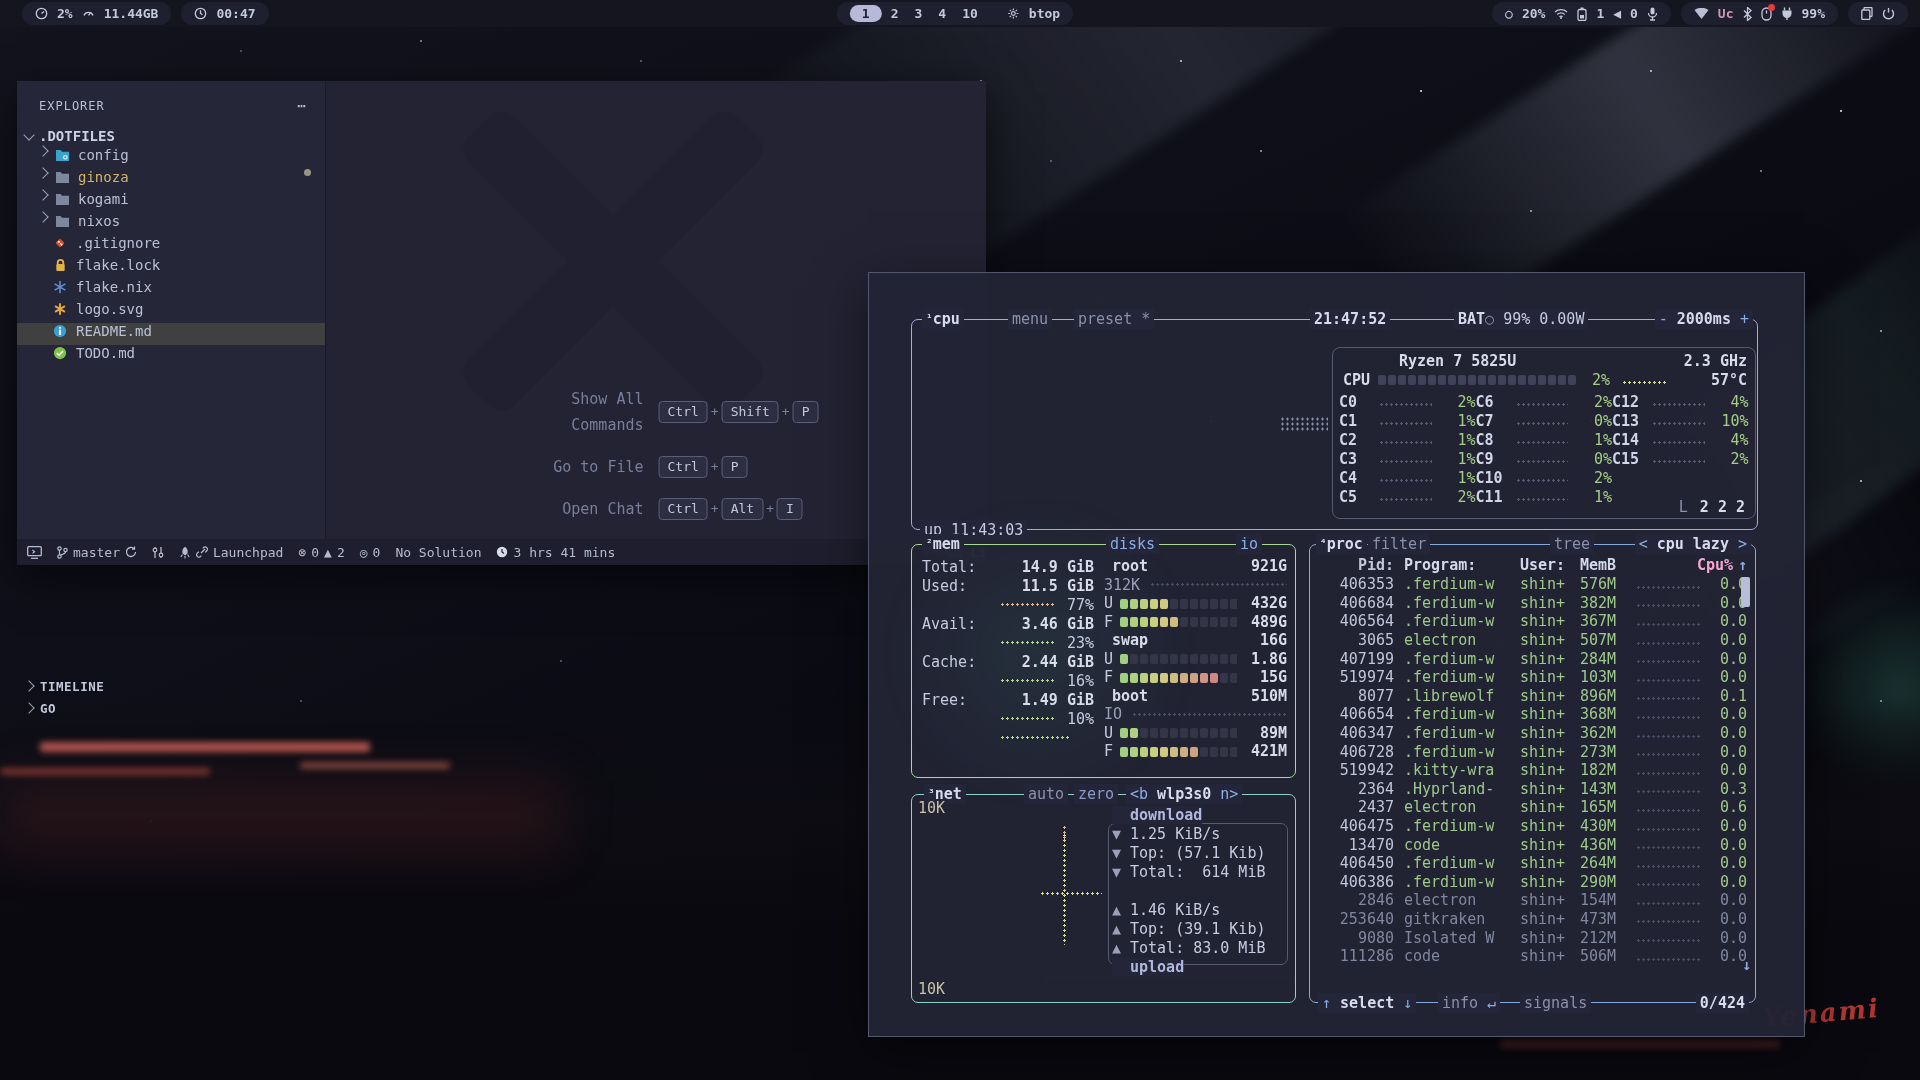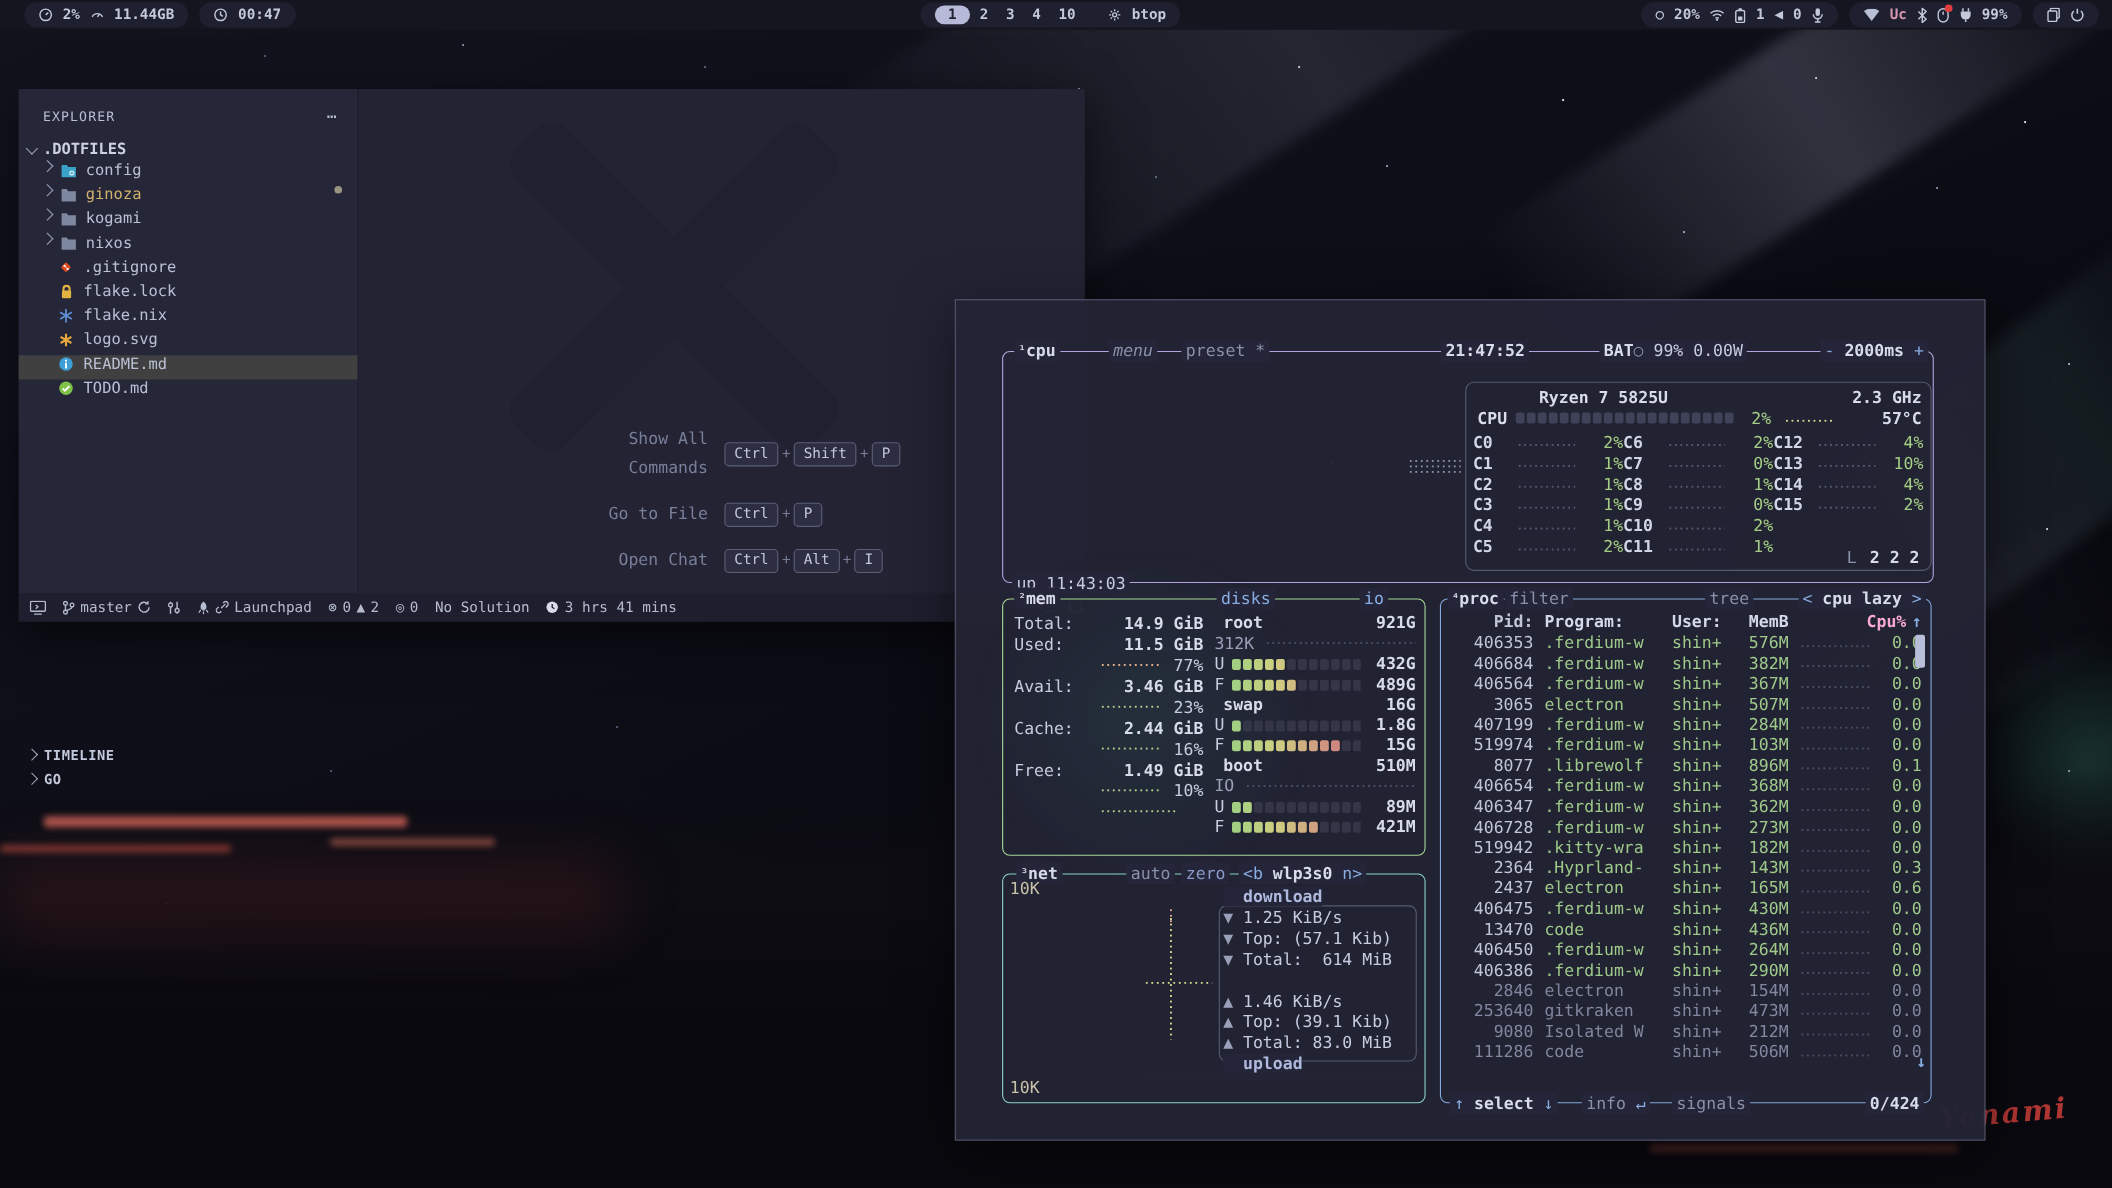--- a/index.html
+++ b/index.html
@@ -180,21 +180,21 @@
   .n-title{font-weight:bold;color:#aeb9dd;padding-left:18px;background:#242538;position:relative;z-index:1;width:fit-content;}
 
   
   .phead{position:absolute;left:8px;right:8px;top:10px;display:flex;height:19px;align-items:center;
          font-weight:bold;color:#d3d8ea;}
   .prows{position:absolute;left:8px;right:8px;top:30px;}
   .prow{display:flex;height:18.6px;align-items:center;}
   .p-pid{width:76px;text-align:right;color:#c0c5d8;}
   .p-prog{width:116px;margin-left:10px;color:#9ec98a;}
   .p-user{width:60px;color:#9ec98a;}
-  .p-mem{width:46px;text-align:right;color:#9ec98a;}
+  .p-mem{width:46px;text-align:left;color:#9ec98a;}
   .p-dots{flex:1;margin:6px 8px 0 10px;--dc:#4a4f66;}
   .p-cpu{width:38px;text-align:right;color:#9ec98a;}
   .prow.dim .p-pid,.prow.dim .p-prog,.prow.dim .p-user,.prow.dim .p-mem,.prow.dim .p-cpu{color:#81879f;}
   .p-scroll{position:absolute;right:5px;top:32px;width:9px;height:30px;background:#b8bdd8;border-radius:2px;}
   .p-downarrow{position:absolute;right:4px;bottom:28px;color:#89aee3;font-weight:bold;}
   .pfoot-counter{right:6px;}
 </style>
 </head>
 <body>
 
@@ -570,21 +570,21 @@
       <span>Go Live</span>
     </span>
   </div>
 </div>
 
 <div class="term">
   <div class="term-glow"></div>
 
   <div class="tbox" style="--bc:#b2a3dd;left:42px;top:46px;width:845px;height:209px;">
     <span class="ttl" style="left:10px;"><span class="sup">¹</span><span class="bold">cpu</span></span>
-    <span class="ttl gray" style="left:96px;font-style:italic;">menu</span>
+    <span class="ttl gray" style="left:96px;">menu</span>
     <span class="ttl gray" style="left:162px;">preset *</span>
     <span class="ttl bold" style="left:398px;">21:47:52</span>
     <span class="ttl" style="left:542px;"><span class="bold">BAT</span><span class="gray">○</span> <span>99% 0.00W</span></span>
     <span class="ttl" style="right:4px;"><span class="blue">-</span> <span class="bold">2000ms</span> <span class="blue">+</span></span>
 
     <div class="cpu-sub">
       <div class="cpu-model-row">
         <span class="bold" style="margin-left:56px;">Ryzen 7 5825U</span>
         <span class="bold" style="margin-left:auto;">2.3 GHz</span>
       </div>

